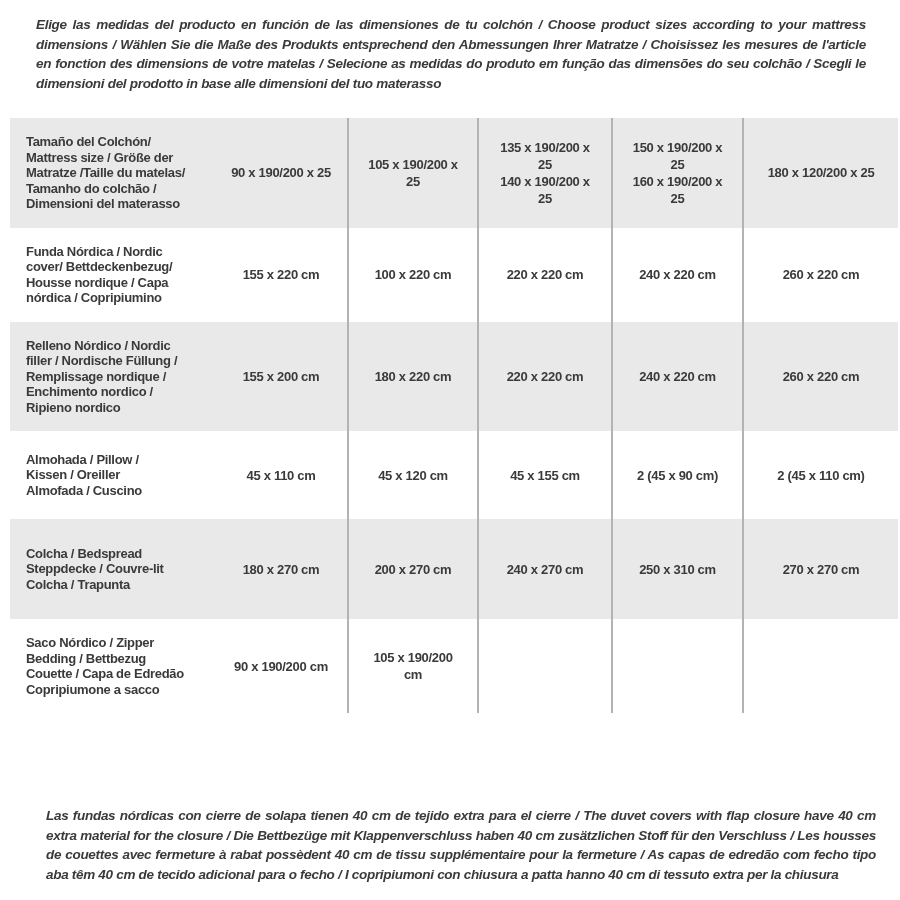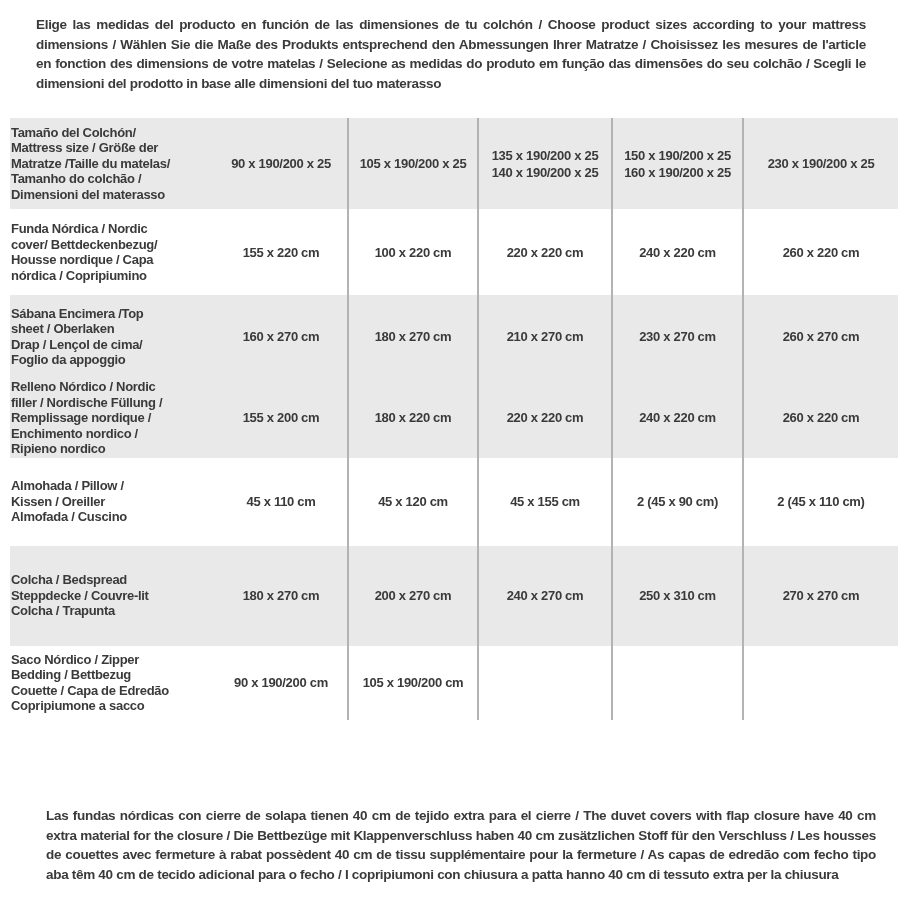--- a/index.html
+++ b/index.html
@@ -17,38 +17,39 @@
   }
   .para {
     position: absolute;
     left: 36px;
     width: 830px;
     font-size: 13.5px;
     font-weight: bold;
     line-height: 19.5px;
     text-align: justify;
     letter-spacing: -0.3px;
+    font-style: italic;
   }
   .intro { top: 15px; }
   .footnote { top: 806px; margin-left: 10px; }
 
   table.size-table {
     position: absolute;
     left: 10px;
     top: 118px;
     width: 888px;
     border-collapse: collapse;
     table-layout: fixed;
   }
   table.size-table td {
     font-weight: bold;
     font-size: 13px;
     letter-spacing: -0.3px;
     vertical-align: middle;
-    padding: 1px;
+    padding: 16px;
   }
   tr.shaded { background: #e9e9e9; }
   td.label {
     padding-left: 20px;
     line-height: 15.5px;
     white-space: pre-line;
   }
   td.value {
     text-align: center;
     line-height: 17px;
@@ -79,43 +80,32 @@
 Mattress size / Größe der
 Matratze /Taille du matelas/
 Tamanho do colchão /
 Dimensioni del materasso</td>
       <td class="value">90 x 190/200 x 25</td>
       <td class="value">105 x 190/200 x 25</td>
       <td class="value">135 x 190/200 x 25
 140 x 190/200 x 25</td>
       <td class="value">150 x 190/200 x 25
 160 x 190/200 x 25</td>
-      <td class="value">230 x 190/200 x 25</td>
+      <td class="value">180 x 120/200 x 25</td>
     </tr>
     <tr style="height:86px">
       <td class="label">Funda Nórdica /  Nordic
 cover/ Bettdeckenbezug/
 Housse nordique  / Capa
 nórdica / Copripiumino</td>
       <td class="value">155 x 220 cm</td>
       <td class="value">100 x 220 cm</td>
       <td class="value">220 x 220 cm</td>
       <td class="value">240 x 220 cm</td>
       <td class="value">260 x 220 cm</td>
-    </tr>
-    <tr class="shaded" style="height:83px">
-      <td class="label">Sábana Encimera /Top
-sheet / Oberlaken
-Drap / Lençol de cima/
-Foglio da appoggio</td>
-      <td class="value">160 x 270 cm</td>
-      <td class="value">180 x 270 cm</td>
-      <td class="value">210 x 270 cm</td>
-      <td class="value">230 x 270 cm</td>
-      <td class="value">260 x 270 cm</td>
     </tr>
     <tr class="shaded" style="height:77px">
       <td class="label">Relleno Nórdico / Nordic
 filler / Nordische Füllung /
 Remplissage nordique /
 Enchimento nordico /
 Ripieno nordico</td>
       <td class="value">155 x 200 cm</td>
       <td class="value">180 x 220 cm</td>
       <td class="value">220 x 220 cm</td>

